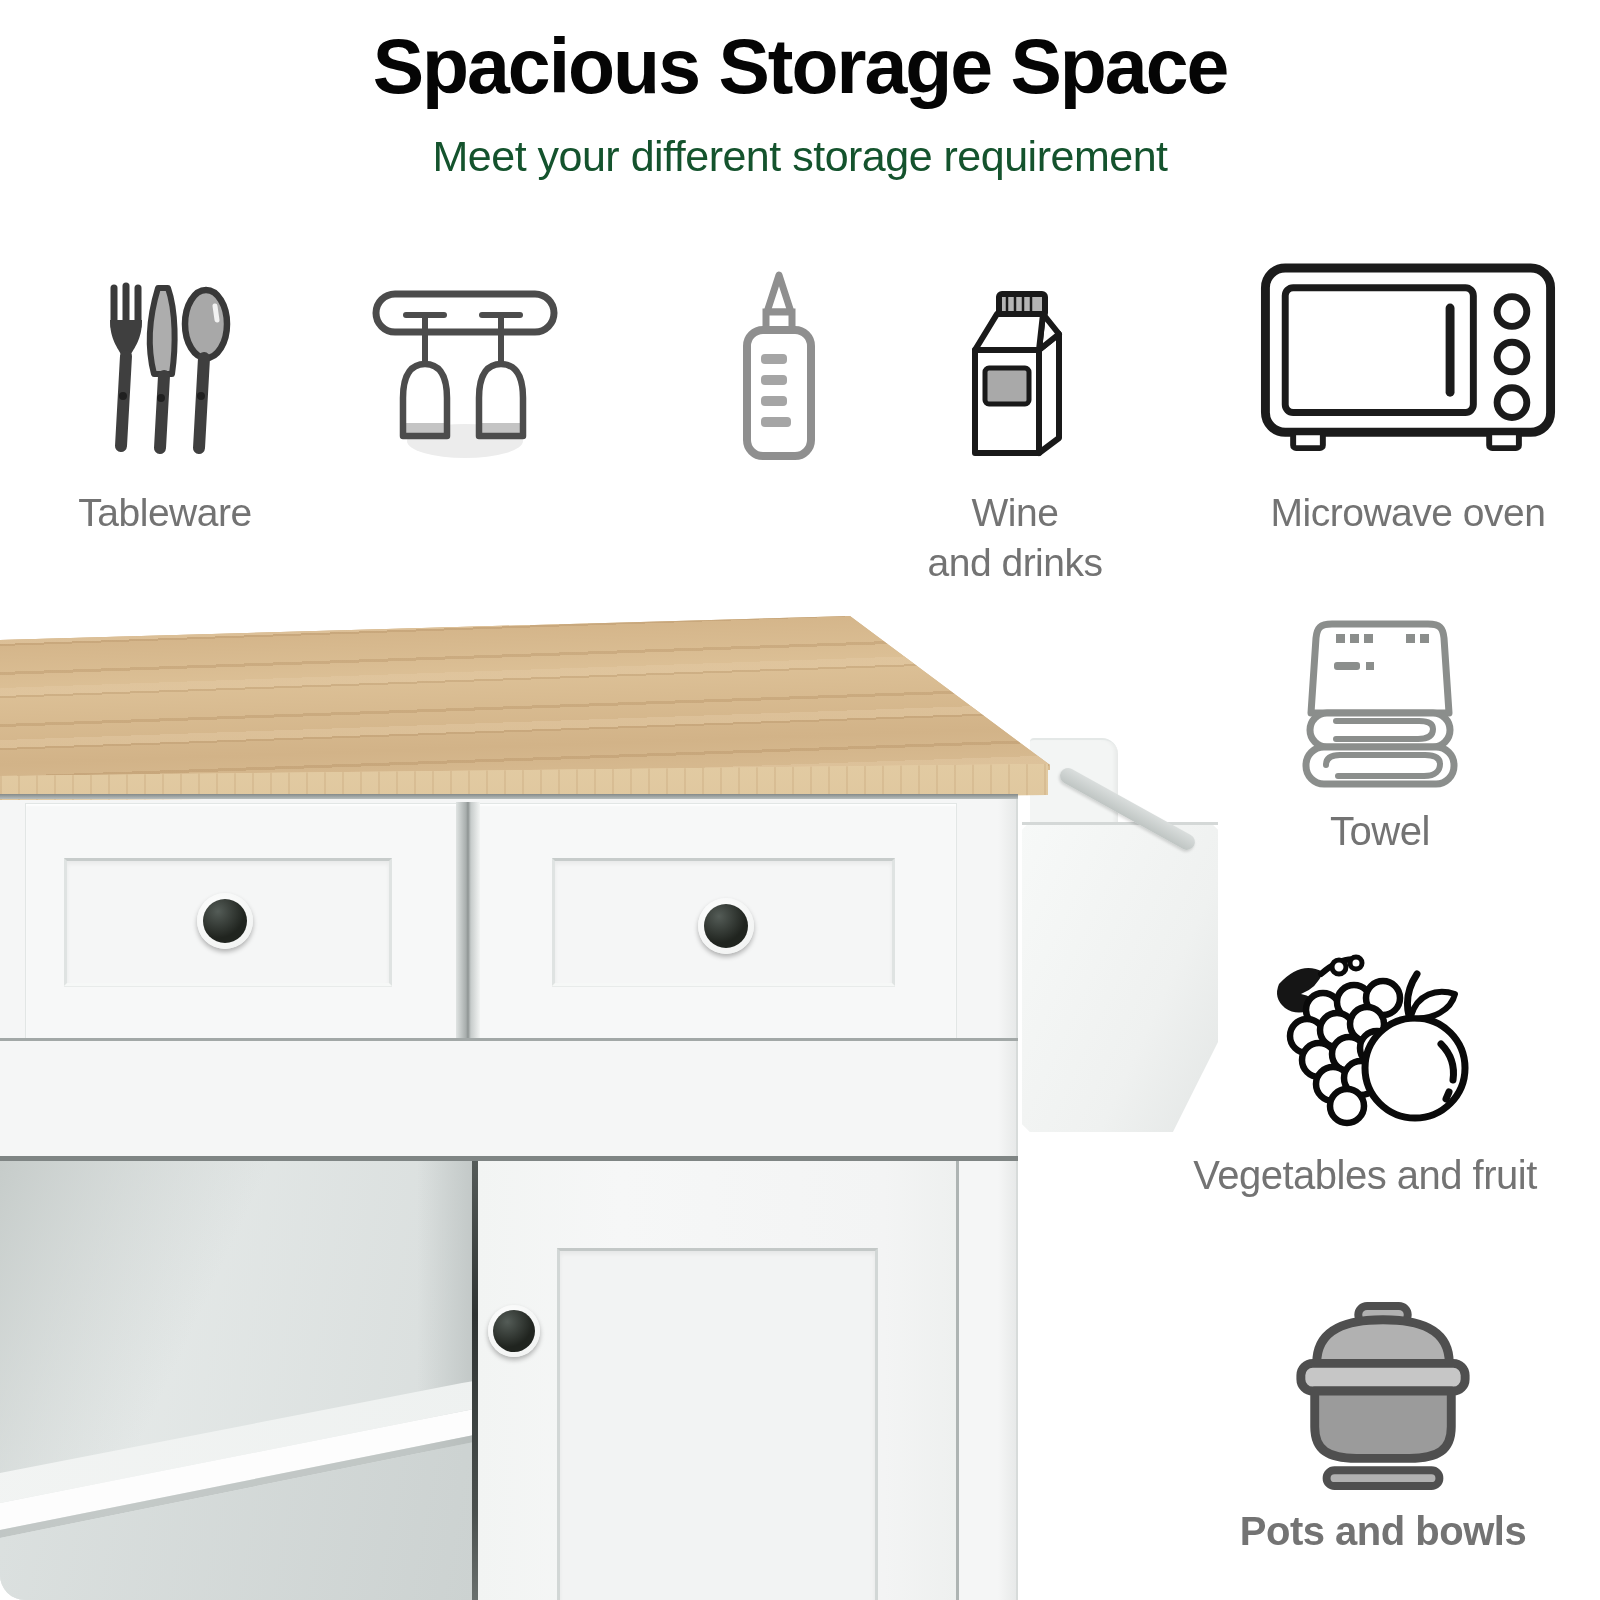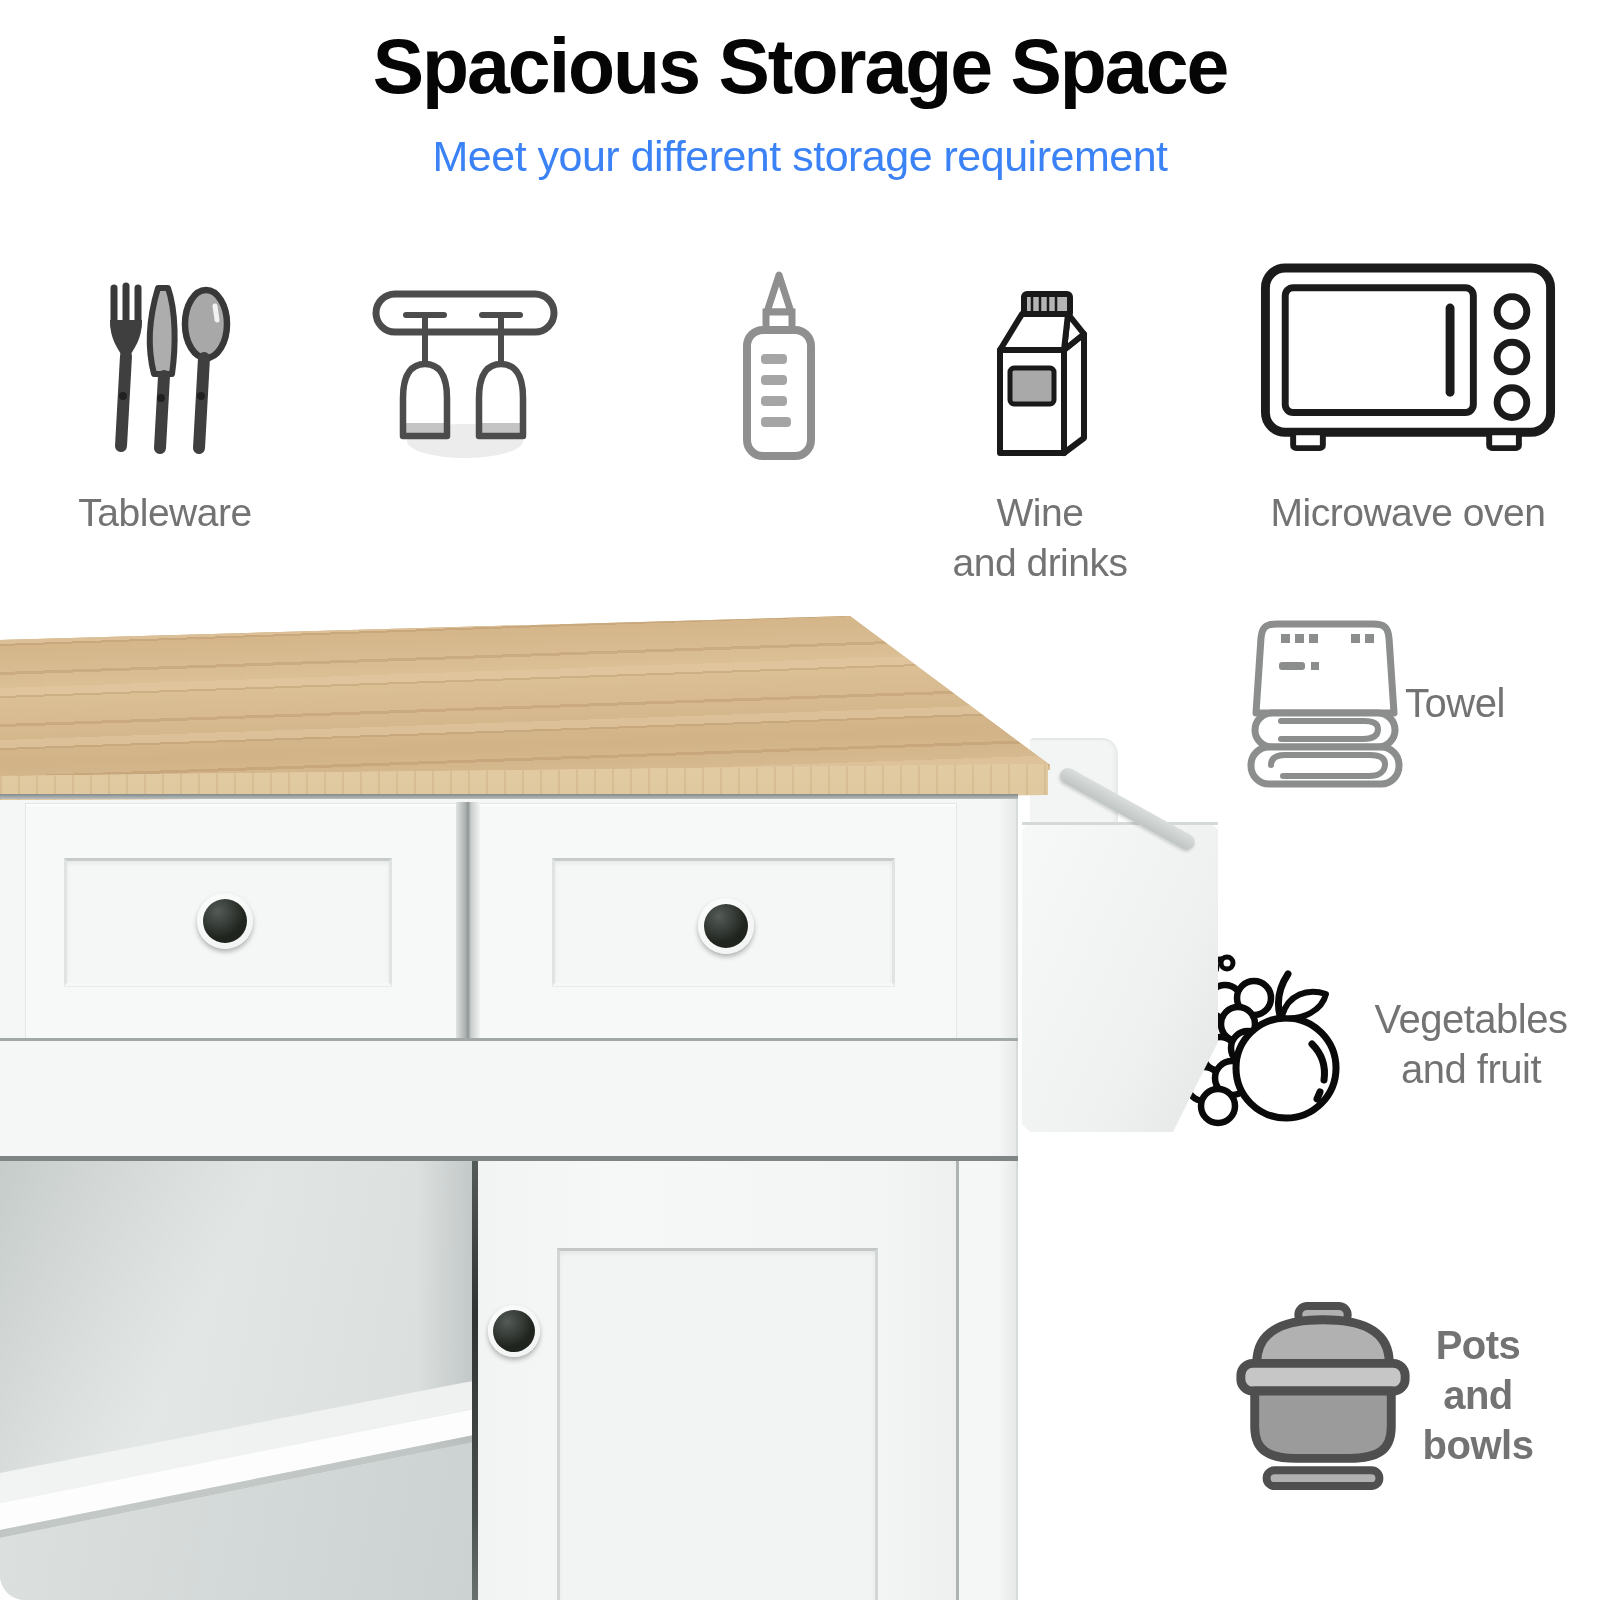--- a/index.html
+++ b/index.html
@@ -2,27 +2,27 @@
 <html><head>
 <meta charset="utf-8">
 <style>
   html,body{margin:0;padding:0;background:#fff;}
   .page{position:relative;width:1600px;height:1600px;overflow:hidden;background:#fff;
         font-family:"Liberation Sans",sans-serif;color:#0d0d0d;border-radius:25px;}
   
   .title{position:absolute;top:22px;left:0;right:0;text-align:center;
          font-size:77px;font-weight:bold;letter-spacing:-2px;color:#050505;}
   .subtitle{position:absolute;top:132px;left:0;right:0;text-align:center;
-         font-size:43px;color:#3b82f6;letter-spacing:-0.5px;}
+         font-size:43px;color:#14532d;letter-spacing:-0.5px;}
   
   .top-item{position:absolute;top:248px;display:flex;flex-direction:column;align-items:center;}
   .icon-area{height:214px;display:flex;align-items:flex-end;justify-content:center;}
   .item-label{margin-top:26px;font-size:39px;line-height:50px;text-align:center;
               color:#737373;letter-spacing:-0.5px;}
-  .side-item{position:absolute;display:flex;flex-direction:row;align-items:center;}
+  .side-item{position:absolute;display:flex;flex-direction:column;align-items:center;}
   .side-item .item-label{font-size:40px;margin-top:16px;}
   .line:empty{display:none;}
   
   .cart{position:absolute;inset:0;}
   .cart *{position:absolute;}
   .body{left:0;top:796px;width:1018px;height:804px;background:#f5f6f6;z-index:1;}
   .body-right-edge{left:1016px;top:796px;width:2px;height:804px;background:#d7dbda;z-index:3;}
   .body-right-shade{left:998px;top:796px;width:20px;height:804px;
       background:linear-gradient(to right,rgba(0,0,0,0),rgba(160,166,165,0.18));z-index:3;}
   .wood-surface{left:0;top:610px;width:1060px;height:200px;z-index:5;
@@ -148,21 +148,21 @@
         <g fill="#a5a5a5">
           <rect x="29" y="84" width="26" height="10" rx="4"></rect>
           <rect x="29" y="105" width="26" height="10" rx="4"></rect>
           <rect x="29" y="126" width="26" height="10" rx="4"></rect>
           <rect x="29" y="147" width="30" height="10" rx="4"></rect>
         </g>
       </svg>
     </div>
   </div>
 
-  <div class="top-item" style="left:910px;width:260px;">
+  <div class="top-item" style="left:885px;width:260px;">
     <div class="icon-area">
       <svg width="112" height="172" viewBox="0 0 112 172">
         <g stroke="#191919" stroke-linejoin="round">
           <rect x="40" y="4" width="46" height="22" rx="3" fill="#b4b4b4" stroke-width="6"></rect>
           <g stroke-width="2.5">
               <line x1="48" y1="7" x2="48" y2="23"></line>
               <line x1="56" y1="7" x2="56" y2="23"></line>
              <line x1="64" y1="7" x2="64" y2="23"></line>
               <line x1="72" y1="7" x2="72" y2="23"></line>
             </g>

